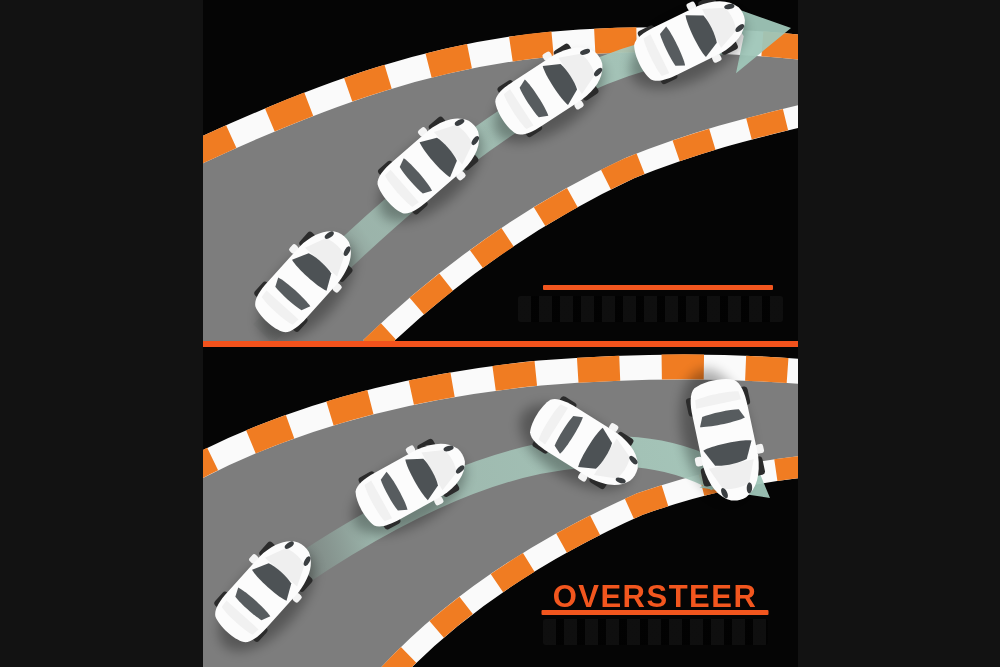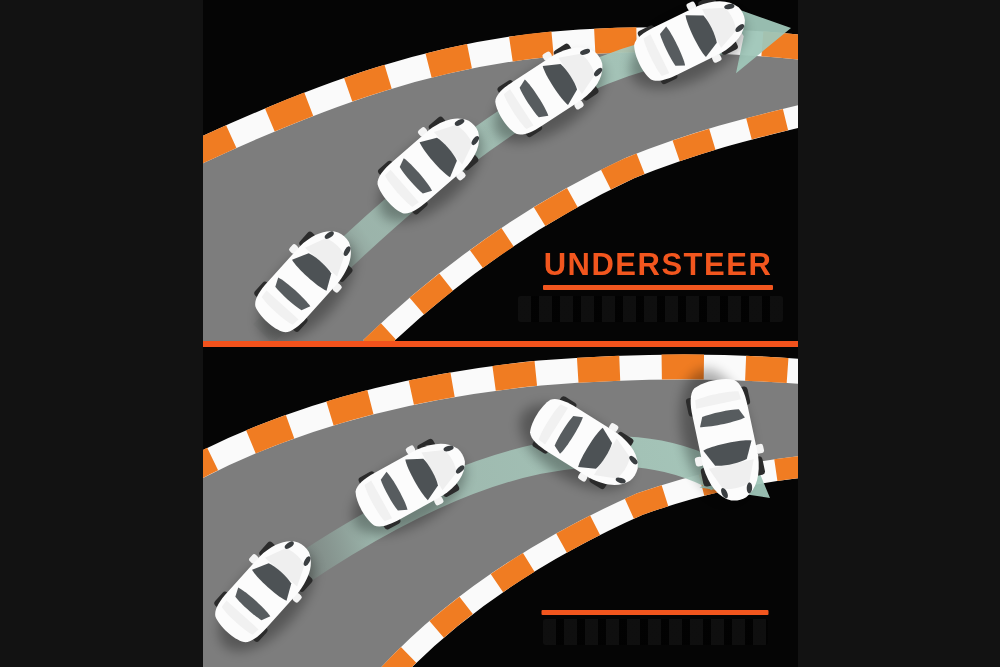--- a/index.html
+++ b/index.html
@@ -88,21 +88,20 @@
         <path d="M 60,334 C 165,228 268,136 358,90 C 420,58 468,48 522,40" fill="none" stroke="url(#trailTop)" stroke-width="28"></path>
         <polygon points="0,0 -62,-35 -48,0 -62,35" fill="#9fc6b8" opacity="0.95" transform="translate(588,28) rotate(-10)"></polygon>
       </g>
 
       <use href="#car" transform="translate(102,280) rotate(-48) scale(0.80)"></use>
       <use href="#car" transform="translate(227,164) rotate(-41) scale(0.80)"></use>
       <use href="#car" transform="translate(347,89) rotate(-33) scale(0.80)"></use>
       <use href="#car" transform="translate(487,39) rotate(-26) scale(0.80)"></use>
     </svg>
 
-    <div class="label" style="left:455px;top:247px">UNDERSTEER</div>
     <div class="underline" style="left:455px;top:285px;width:230px"></div>
     <div class="watermark" style="left:315px;top:296px;width:265px"></div>
   </div>
 
   <div class="divider"></div>
 
   <div class="panel panel-bottom">
     <svg width="595" height="320" viewBox="0 0 595 320">
       <defs>
         <linearGradient id="trailBot" gradientUnits="userSpaceOnUse" x1="45" y1="260" x2="520" y2="120">
@@ -127,17 +126,18 @@
         <path d="M 45,260 C 140,190 240,132 335,112 C 408,98 465,102 516,130" fill="none" stroke="url(#trailBot)" stroke-width="30"></path>
         <polygon points="0,0 -62,-35 -48,0 -62,35" fill="#9fc6b8" opacity="0.95" transform="translate(567,151) rotate(38)"></polygon>
       </g>
 
       <use href="#car" transform="translate(62,243) rotate(-48) scale(0.80)"></use>
       <use href="#car" transform="translate(208,136) rotate(-29) scale(0.80)"></use>
       <use href="#car" transform="translate(382,97) rotate(32) scale(0.80)"></use>
       <use href="#car" transform="translate(523,92) rotate(78) scale(0.85)"></use>
     </svg>
 
+    <div class="label" style="left:452px;top:232px">OVERSTEER</div>
     <div class="underline" style="left:452px;top:263px;width:227px"></div>
     <div class="watermark" style="left:340px;top:272px;width:225px"></div>
   </div>
 
 </div>
 
 </body></html>

